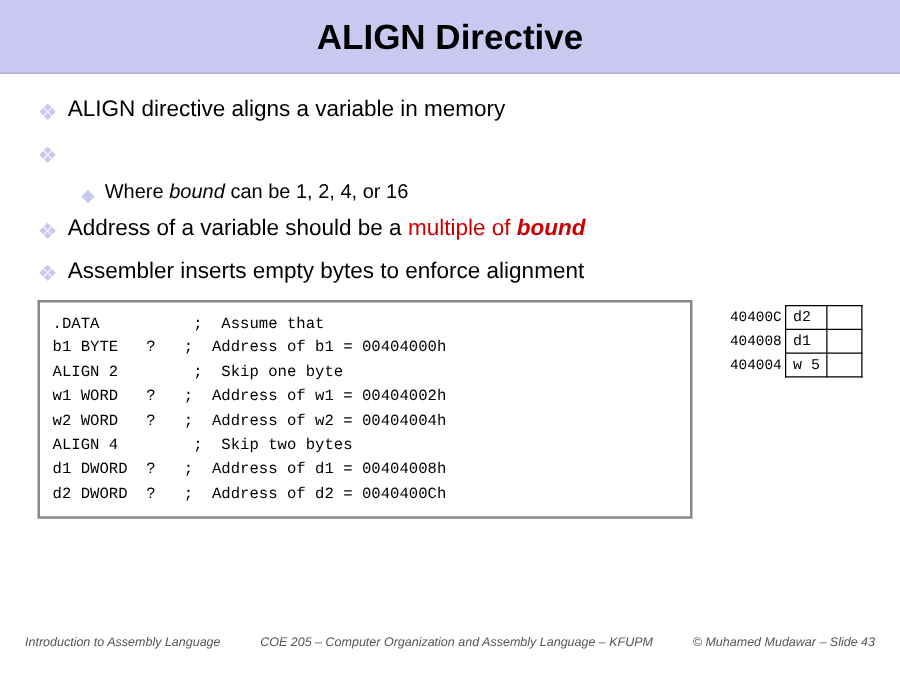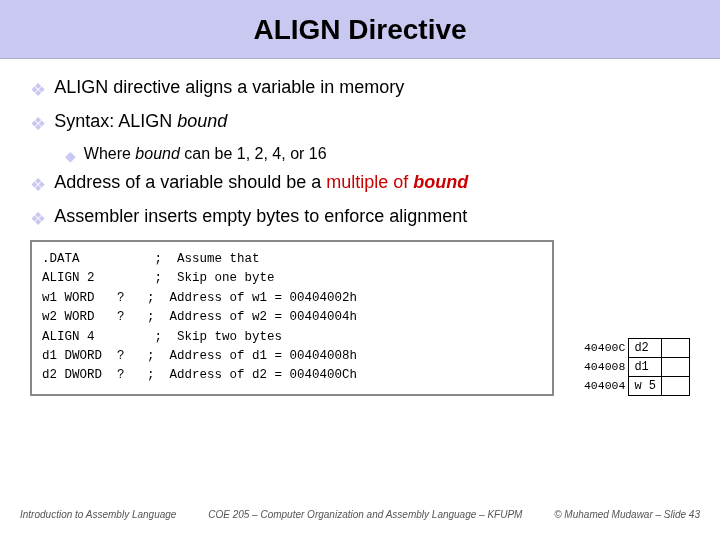--- a/index.html
+++ b/index.html
@@ -118,21 +118,21 @@
     .memory-table .addr {
       border: none;
       text-align: right;
       padding-right: 3px;
       font-size: 11.5px;
     }
 
     .mem-wrapper {
       display: flex;
       flex-direction: column;
-      justify-content: flex-end;
+      justify-content: flex-start;
       align-items: flex-start;
       flex-shrink: 0;
     }
 
     .footer {
       position: absolute;
       bottom: 20px;
       left: 0;
       right: 0;
       display: flex;
@@ -159,21 +159,20 @@
 
   <div class="content">
 
     <div class="bullet-item">
       <span class="diamond">❖</span>
       <span class="bullet-text">ALIGN directive aligns a variable in memory</span>
     </div>
 
     <div class="bullet-item">
       <span class="diamond">❖</span>
-      <span class="bullet-text">Syntax: ALIGN <em>bound</em></span>
     </div>
 
     <div class="sub-bullet">
       <span class="sub-diamond">◆</span>
       <span class="sub-text">Where <em>bound</em> can be 1, 2, 4, or 16</span>
     </div>
 
     <div class="bullet-item">
       <span class="diamond">❖</span>
       <span class="bullet-text">
@@ -182,20 +181,21 @@
     </div>
 
     <div class="bullet-item">
       <span class="diamond">❖</span>
       <span class="bullet-text">Assembler inserts empty bytes to enforce alignment</span>
     </div>
 
     <div class="code-section">
       <div class="code-box">
         <span class="code-line">.DATA          ;  Assume that</span>
+        <span class="code-line">b1 BYTE   ?   ;  Address of b1 = 00404000h</span>
         <span class="code-line">ALIGN 2        ;  Skip one byte</span>
         <span class="code-line">w1 WORD   ?   ;  Address of w1 = 00404002h</span>
         <span class="code-line">w2 WORD   ?   ;  Address of w2 = 00404004h</span>
         <span class="code-line">ALIGN 4        ;  Skip two bytes</span>
         <span class="code-line">d1 DWORD  ?   ;  Address of d1 = 00404008h</span>
         <span class="code-line">d2 DWORD  ?   ;  Address of d2 = 0040400Ch</span>
       </div>
 
       <div class="mem-wrapper">
         <table class="memory-table">

